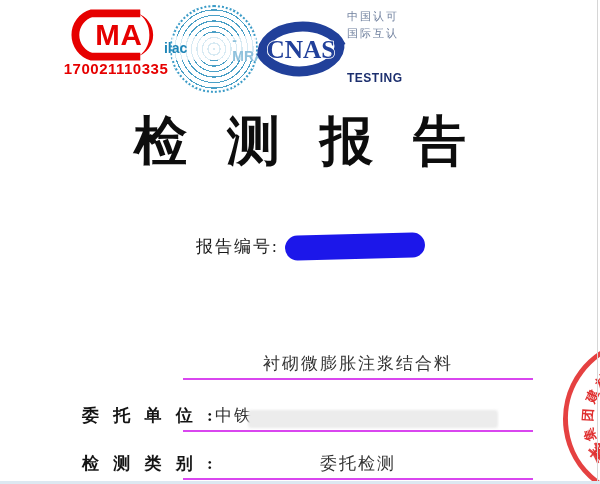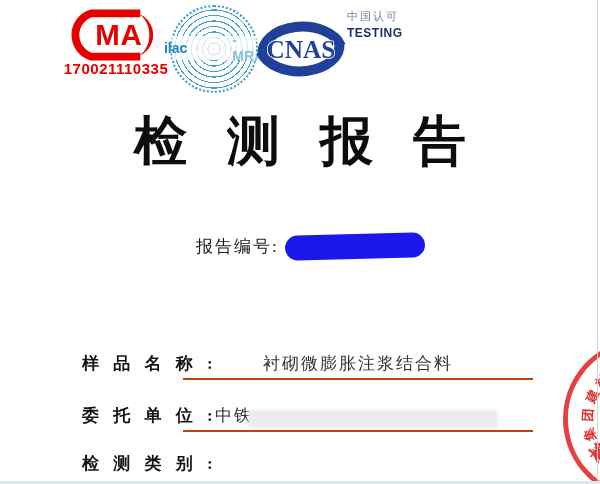--- a/index.html
+++ b/index.html
@@ -16,36 +16,36 @@
          rgba(42,143,189,.85) 0 1.1px, rgba(255,255,255,0) 1.1px 5.5px);}
   .ilac-band{position:absolute;left:0;top:29px;width:100%;height:24px;
        background:rgba(255,255,255,.78);display:flex;align-items:center;justify-content:center;
        font-family:"Liberation Sans","DejaVu Sans",sans-serif;font-size:14px;font-weight:bold;}
   .ilac-bold{color:#1f86b8;}
   .ilac-light{color:#8ec1dc;margin-left:45px;}
   .cnas-logo{position:absolute;left:255px;top:15px;width:92px;height:68px;}
   .cnas-text{position:absolute;left:347px;top:8px;line-height:17px;
        font-family:"Liberation Sans","DejaVu Sans",sans-serif;}
   .cnas-cn{font-size:11px;color:#6e7f9d;letter-spacing:2px;}
-  .cnas-en{font-size:12px;font-weight:bold;color:#1c2f6e;letter-spacing:0.5px;}
+  .cnas-en{font-size:12px;font-weight:bold;color:#1c2f6e;letter-spacing:0.5px;margin-top:28px;}
   
   .doc-title{position:absolute;left:0;top:106px;width:100%;text-align:center;
        font-size:53px;font-weight:bold;letter-spacing:40px;text-indent:40px;color:#0d0d0d;}
   
   .report-row{position:absolute;left:196px;top:216px;height:28px;display:flex;align-items:center;margin-top:16px;}
   .report-label{font-size:17px;letter-spacing:2px;color:#1a1a1a;}
   .redaction-pill{width:140px;height:25px;border-radius:13px;margin-left:6px;
        transform:rotate(-1.5deg);}
   
   .field-row{position:absolute;left:82px;width:460px;height:32px;}
   .row-1{top:348px;} .row-2{top:400px;} .row-3{top:448px;}
   .field-label{position:absolute;left:0;top:4px;font-size:17px;font-weight:600;
        letter-spacing:5px;color:#141414;white-space:nowrap;}
   .field-line{position:absolute;left:101px;top:0;width:350px;height:30px;
-       border-bottom:2px solid #c2410c;text-align:center;font-size:17px;
+       border-bottom:2px solid #d946ef;text-align:center;font-size:17px;
        letter-spacing:2px;line-height:32px;color:#333;}
   .field-line.left-val{text-align:left;padding-left:32px;width:318px;}
   .smudge{position:absolute;left:166px;top:10px;width:250px;height:18px;
        background:#ebebeb;border-radius:3px;filter:blur(1.2px);opacity:.95;}
   
   .stamp{position:absolute;left:563px;top:338px;width:152px;height:152px;
        border-radius:50%;border:5px solid rgba(224,32,32,.85);transform:rotate(-8deg);}
   .stamp-char{position:absolute;left:50%;top:50%;width:16px;height:16px;margin:-8px 0 0 -8px;
        color:#e03030;font-size:13px;font-weight:bold;text-align:center;line-height:16px;}
   .stamp-inner{position:absolute;left:18px;top:88px;color:#e03030;font-size:22px;
@@ -76,43 +76,44 @@
 
 <div class="cnas-logo" data-interactable="false">
   <svg viewBox="0 0 120 88" width="92" height="68" data-interactable="false">
     <path d="M10 52 A52 34 0 0 1 112 40" fill="none" stroke="#21409a" stroke-width="13"></path>
     <path d="M110 36 A52 34 0 0 1 8 48" fill="none" stroke="#21409a" stroke-width="13"></path>
     <text x="60" y="56" text-anchor="middle" font-family="Liberation Serif, DejaVu Serif, serif" font-size="33" font-weight="bold" fill="#21409a" stroke="#ffffff" stroke-width="2" paint-order="stroke" data-interactable="false">CNAS</text>
   </svg>
 </div>
 <div class="cnas-text" data-interactable="false">
   <div class="cnas-cn" data-interactable="false">中国认可</div>
+  <div class="cnas-cn" data-interactable="false">国际互认</div>
   <div class="cnas-en" data-interactable="false">TESTING</div>
 </div>
 
 <div class="doc-title" data-interactable="false">检测报告</div>
 
 <div class="report-row" data-interactable="false">
   <span class="report-label" data-interactable="false">报告编号:</span>
   <span class="redaction-pill" id="pill" data-interactable="false" style="background: rgb(28, 23, 234);"></span>
 </div>
 
 <div class="field-row row-1" data-interactable="false">
-  <span class="field-label" data-interactable="false">样 品 名 称 :</span>
   <span class="field-line" data-interactable="false">衬砌微膨胀注浆结合料</span>
 </div>
 
 <div class="field-row row-2" data-interactable="false">
   <span class="field-label" data-interactable="false">委 托 单 位 :</span>
   <span class="field-line left-val" data-interactable="false">中铁</span>
   <span class="smudge" data-interactable="false"></span>
 </div>
 
 <div class="field-row row-3" data-interactable="false">
   <span class="field-label" data-interactable="false">检 测 类 别 :</span>
+  <span class="field-line" data-interactable="false">委托检测</span>
 </div>
 
 <div class="stamp" data-interactable="false">
 
   <span class="stamp-char" style="transform:rotate(-118deg) translateY(-56px);" data-interactable="false">铁</span>
   <span class="stamp-char" style="transform:rotate(-98deg) translateY(-56px);" data-interactable="false">集</span>
   <span class="stamp-char" style="transform:rotate(-78deg) translateY(-56px);" data-interactable="false">团</span>
   <span class="stamp-char" style="transform:rotate(-58deg) translateY(-56px);" data-interactable="false">建</span>
   <span class="stamp-char" style="transform:rotate(-40deg) translateY(-56px);" data-interactable="false">材</span>
   <span class="stamp-inner" data-interactable="false">检</span>

